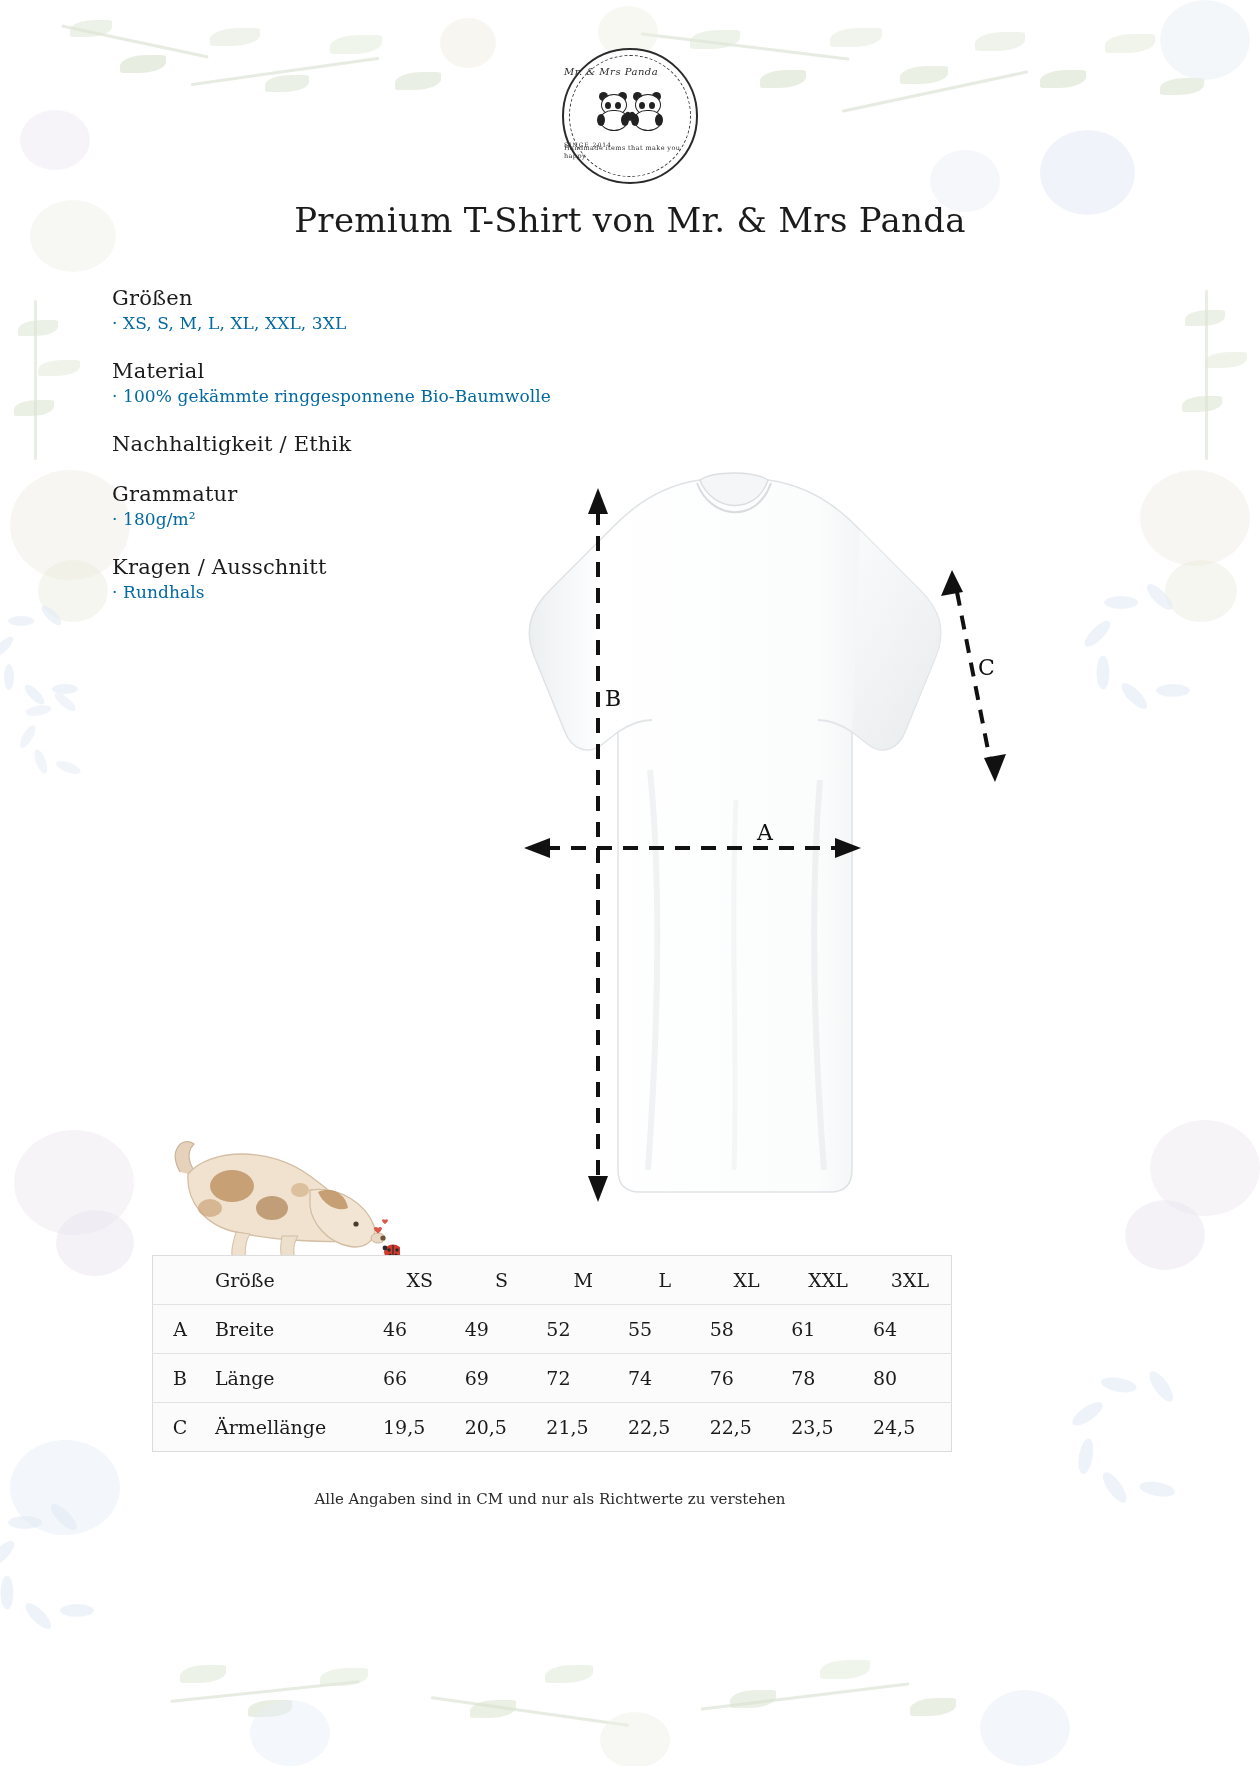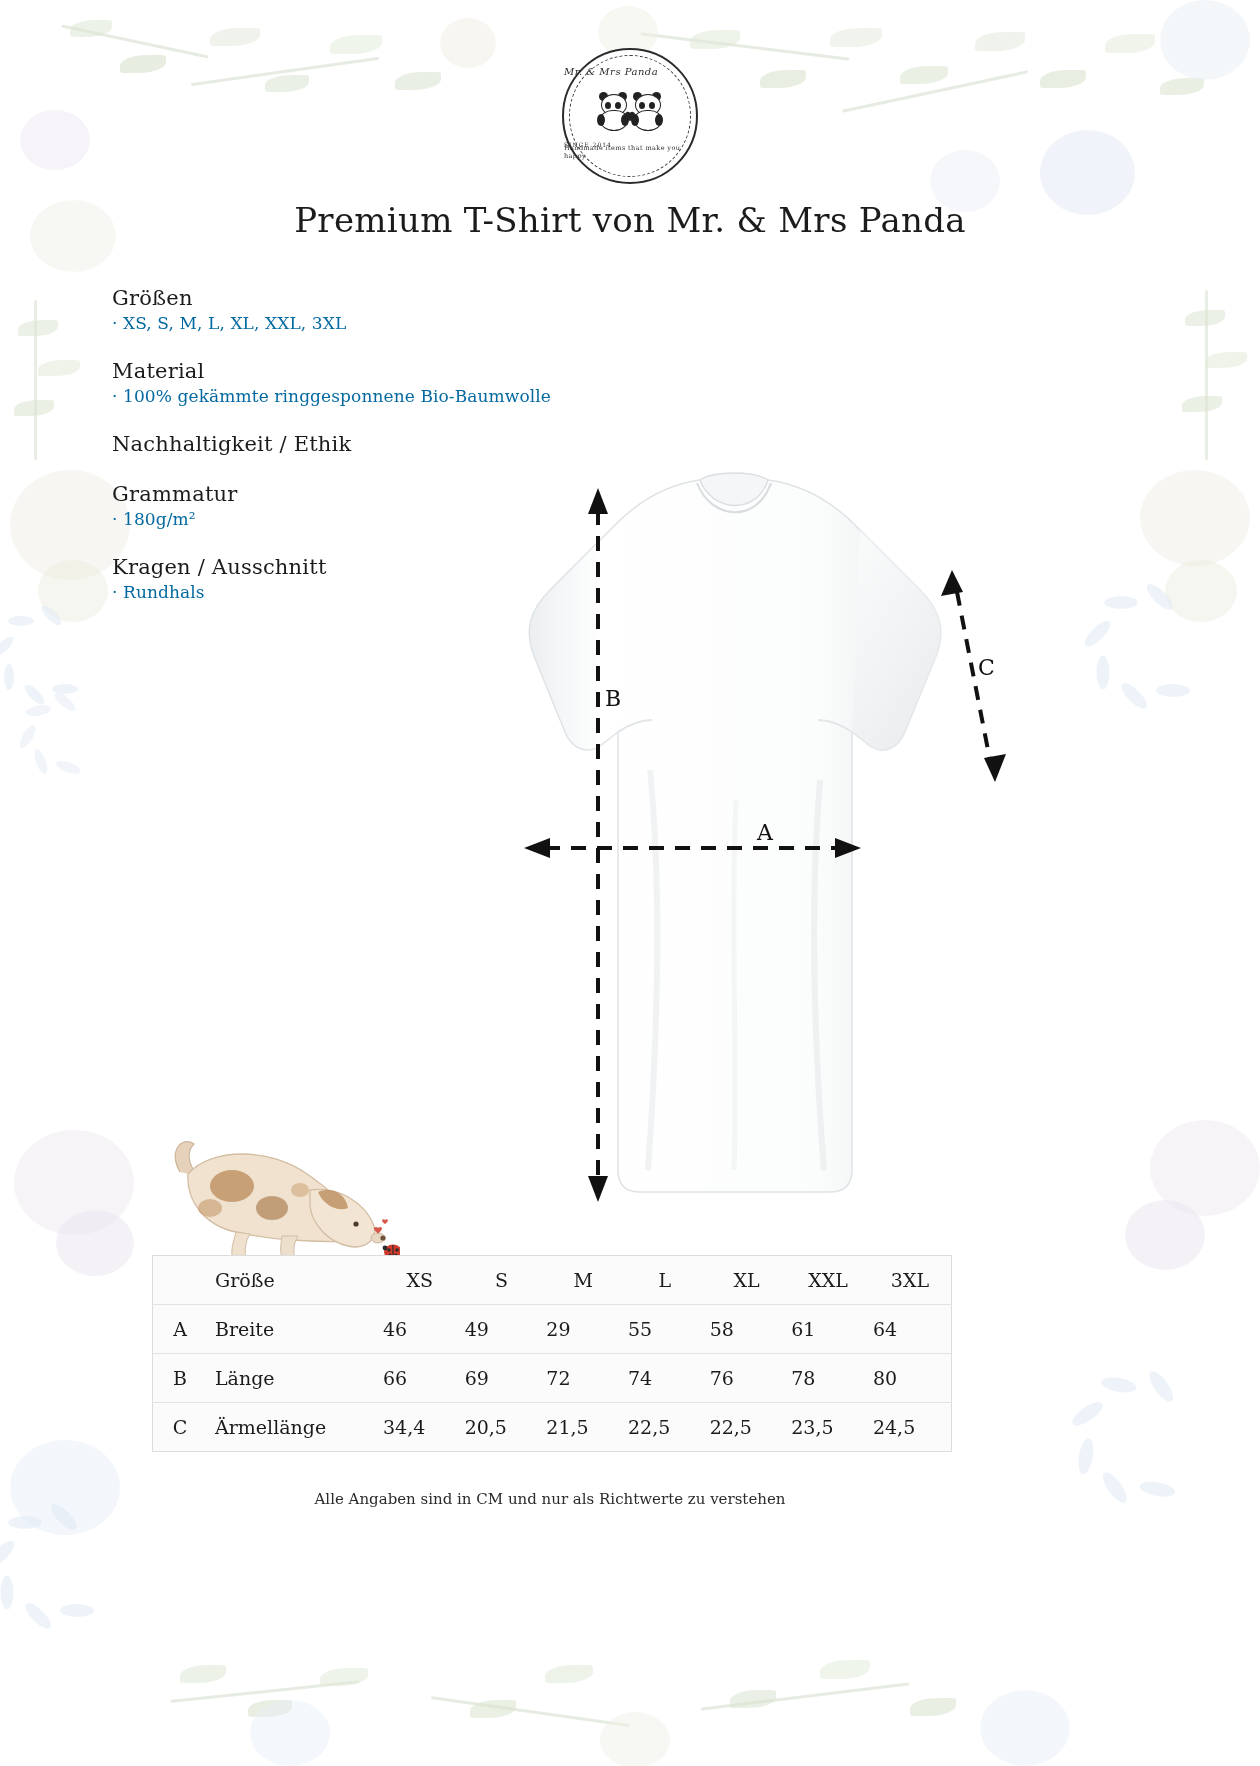--- a/index.html
+++ b/index.html
@@ -579,41 +579,41 @@
       <th>XXL</th>
       <th>3XL</th>
     </tr>
   </thead>
   <tbody>
     <tr>
       <td class="col-key">A</td>
       <td class="col-name">Breite</td>
       <td>46</td>
       <td>49</td>
-      <td>29</td>
+      <td>52</td>
       <td>55</td>
       <td>58</td>
       <td>61</td>
       <td>64</td>
     </tr>
     <tr>
       <td class="col-key">B</td>
       <td class="col-name">Länge</td>
       <td>66</td>
       <td>69</td>
       <td>72</td>
       <td>74</td>
       <td>76</td>
       <td>78</td>
       <td>80</td>
     </tr>
     <tr>
       <td class="col-key">C</td>
       <td class="col-name">Ärmellänge</td>
-      <td>34,4</td>
+      <td>19,5</td>
       <td>20,5</td>
       <td>21,5</td>
       <td>22,5</td>
       <td>22,5</td>
       <td>23,5</td>
       <td>24,5</td>
     </tr>
   </tbody>
 </table>
 

